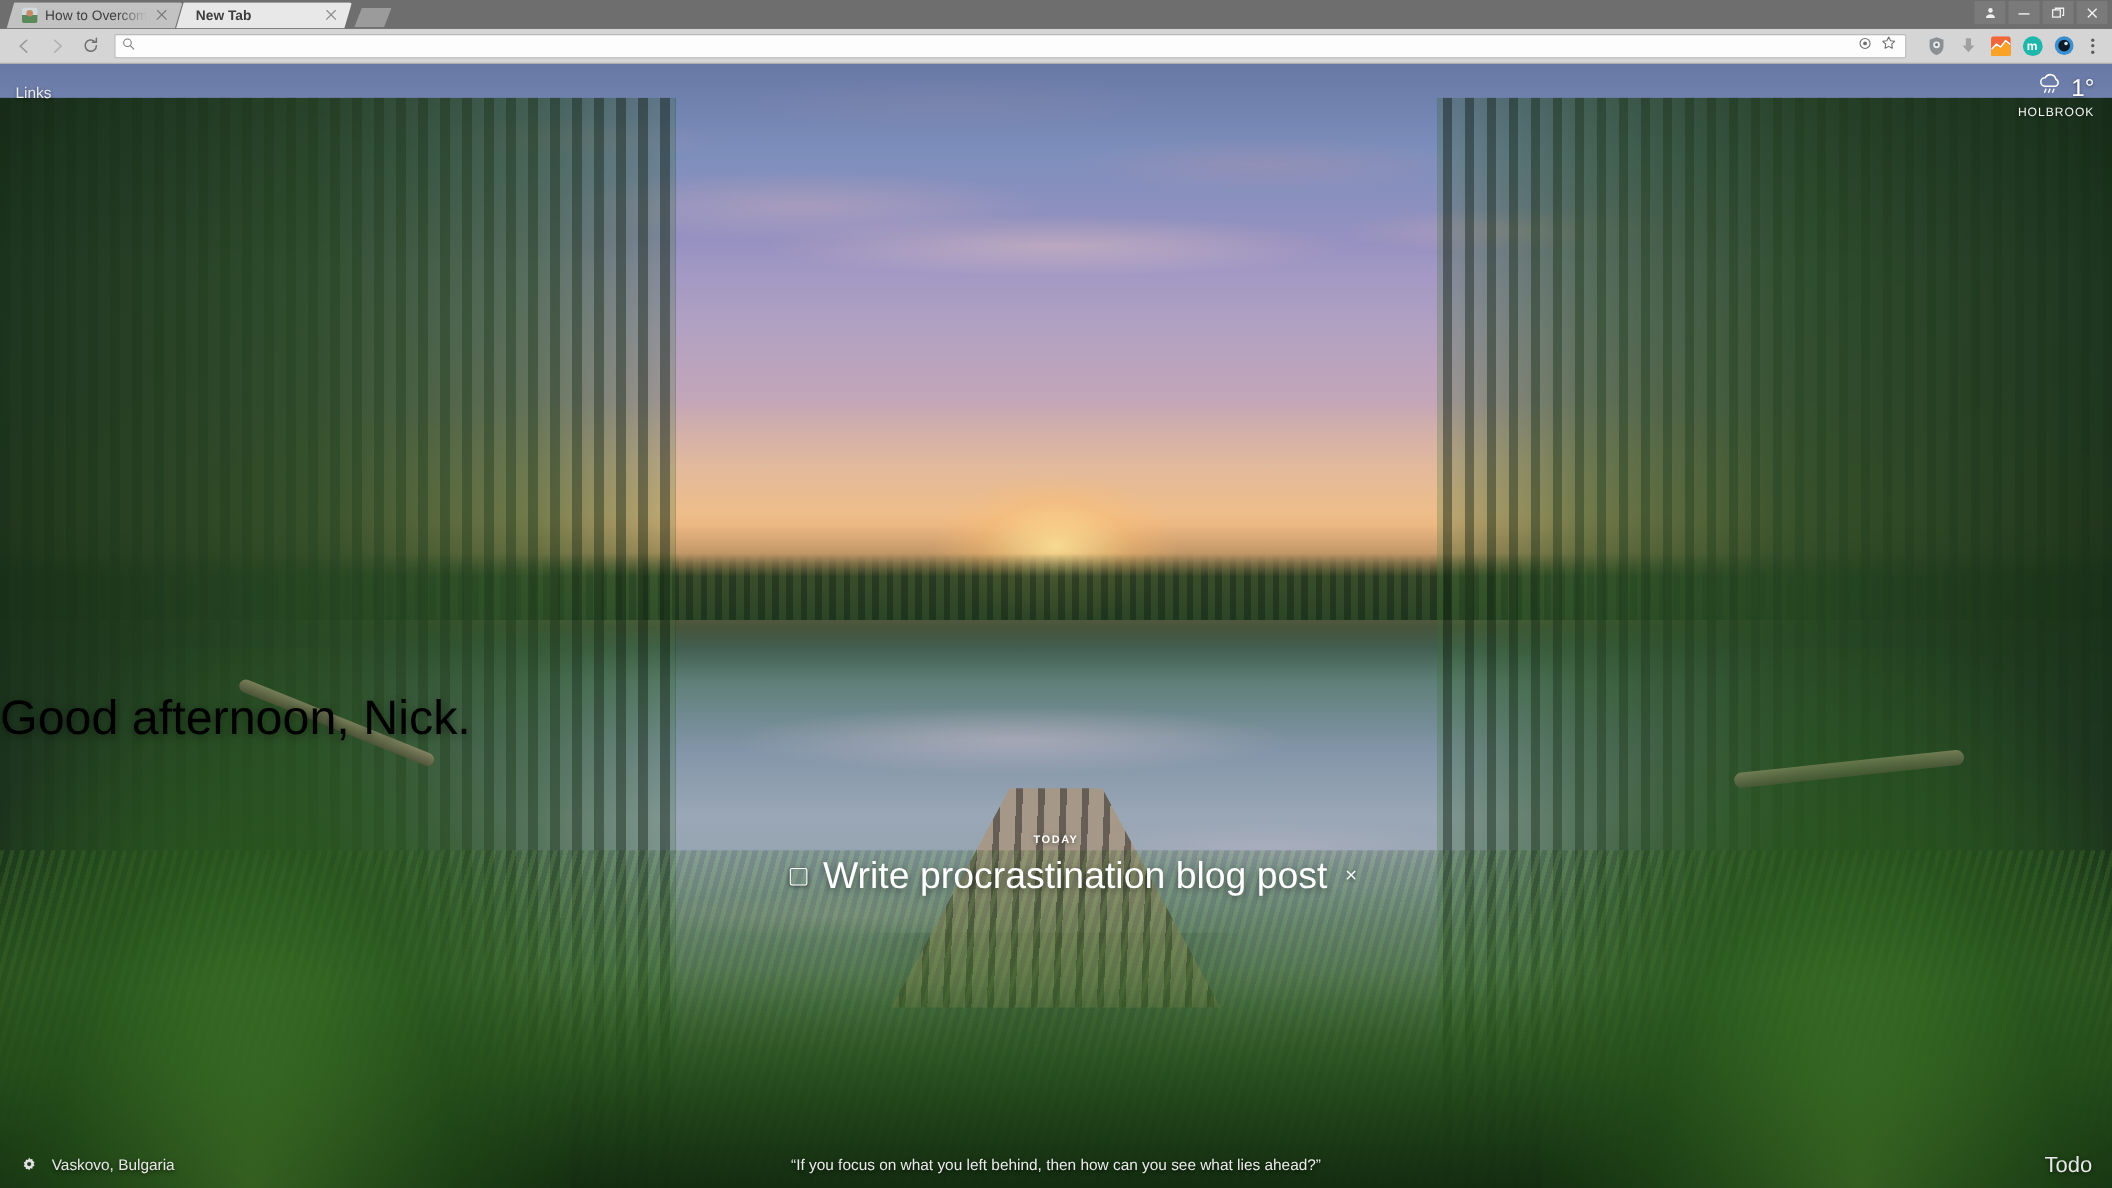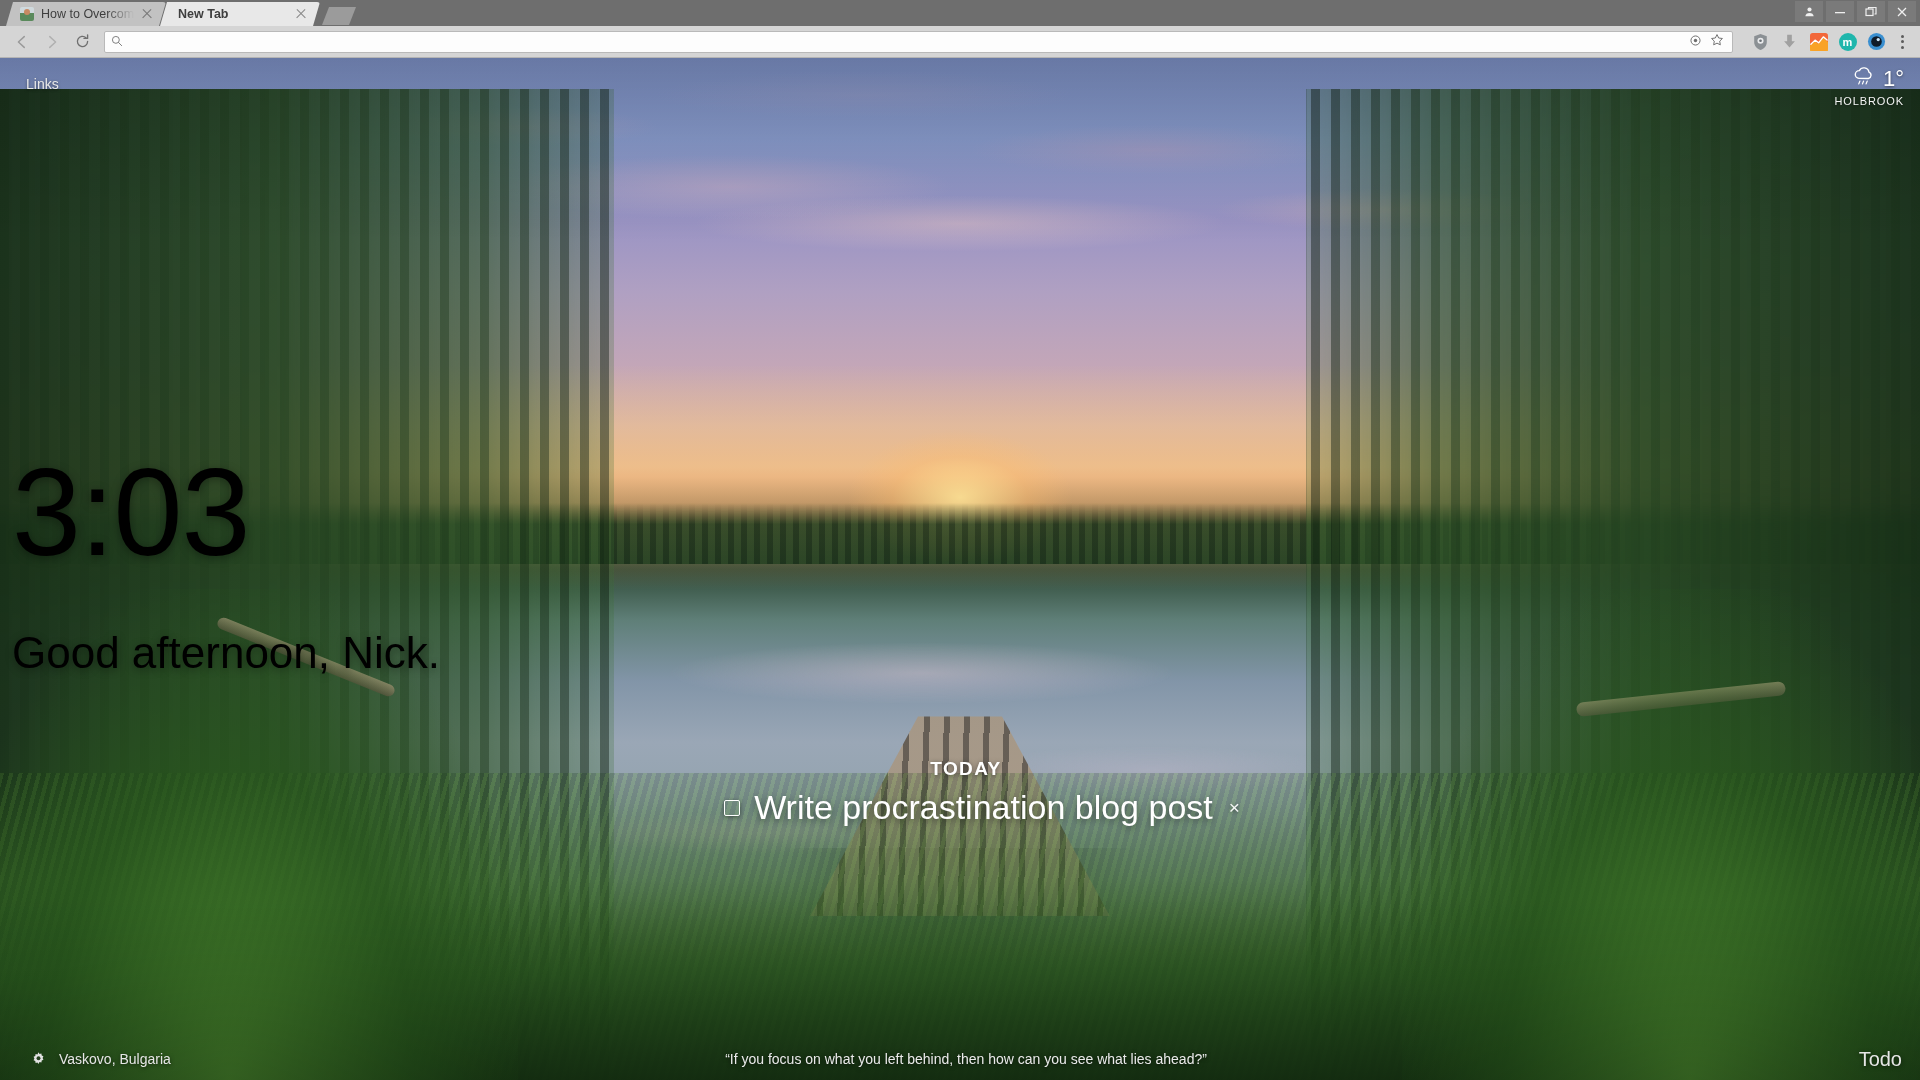--- a/index.html
+++ b/index.html
@@ -286,21 +286,21 @@
     transform: rotate(-6deg);
     border-radius: 7px;
     opacity:.88;
   }
 
   .scrim { position:absolute; inset:0;
     background: linear-gradient(to bottom, rgba(0,0,0,.18) 0%, rgba(0,0,0,0) 18%, rgba(0,0,0,0) 82%, rgba(0,0,0,.22) 100%);
   }
 
   
-  .overlay { position: absolute; inset: 0; margin-left: 12px; }
+  .overlay { position: absolute; inset: 0; }
 
   .links {
     position:absolute; left: 14px; top: 18px;
     color: #e9e9e9; font-size: 14px;
     text-shadow: 0 1px 3px rgba(0,0,0,.5);
   }
 
   .weather {
     position:absolute; right: 16px; top: 8px;
     text-align: right; color: #fff;
@@ -322,21 +322,21 @@
     font-size: 44px;
     font-weight: 300;
     text-shadow: 0 2px 8px rgba(0,0,0,.4);
   }
 
   .todo-block {
     position:absolute; left:0; right:0; top: 700px;
     text-align:center; color:#fff;
   }
   .today-label {
-    font-size: 19px; font-weight: bold; letter-spacing: 1.4px;
+    font-size: 10px; font-weight: bold; letter-spacing: 1.4px;
     text-shadow: 0 1px 5px rgba(0,0,0,.5);
   }
   .todo-row {
     margin-top: 8px;
     display: flex; align-items: center; justify-content: center; gap: 14px; padding-left: 32px;
   }
   .todo-check {
     width: 16px; height: 16px;
     border: 1.8px solid #fff;
     border-radius: 2px;
@@ -522,21 +522,20 @@
           <svg width="26" height="22" viewBox="0 0 28 24">
             <path d="M8.5 13.5a4.2 4.2 0 0 1 .4-8.4 5.6 5.6 0 0 1 10.5 1.5 3.7 3.7 0 0 1-.6 7z" fill="none" stroke="#ffffff" stroke-width="1.5" stroke-linejoin="round"></path>
             <path d="M9.5 16.5l-1.2 3M13.5 16.5l-1.2 3M17.5 16.5l-1.2 3" stroke="#ffffff" stroke-width="1.4" stroke-linecap="round"></path>
           </svg>
         </span>
         <span class="weather-temp">1°</span>
       </div>
       <div class="weather-city">HOLBROOK</div>
     </div>
 
-    <div class="clock">3:03</div>
 
     <div class="greeting">Good afternoon, Nick.</div>
 
     <div class="todo-block">
       <div class="today-label">TODAY</div>
       <div class="todo-row">
         <span class="todo-check"></span>
         <span class="todo-text">Write procrastination blog post</span>
         <span class="todo-x">×</span>
       </div>

